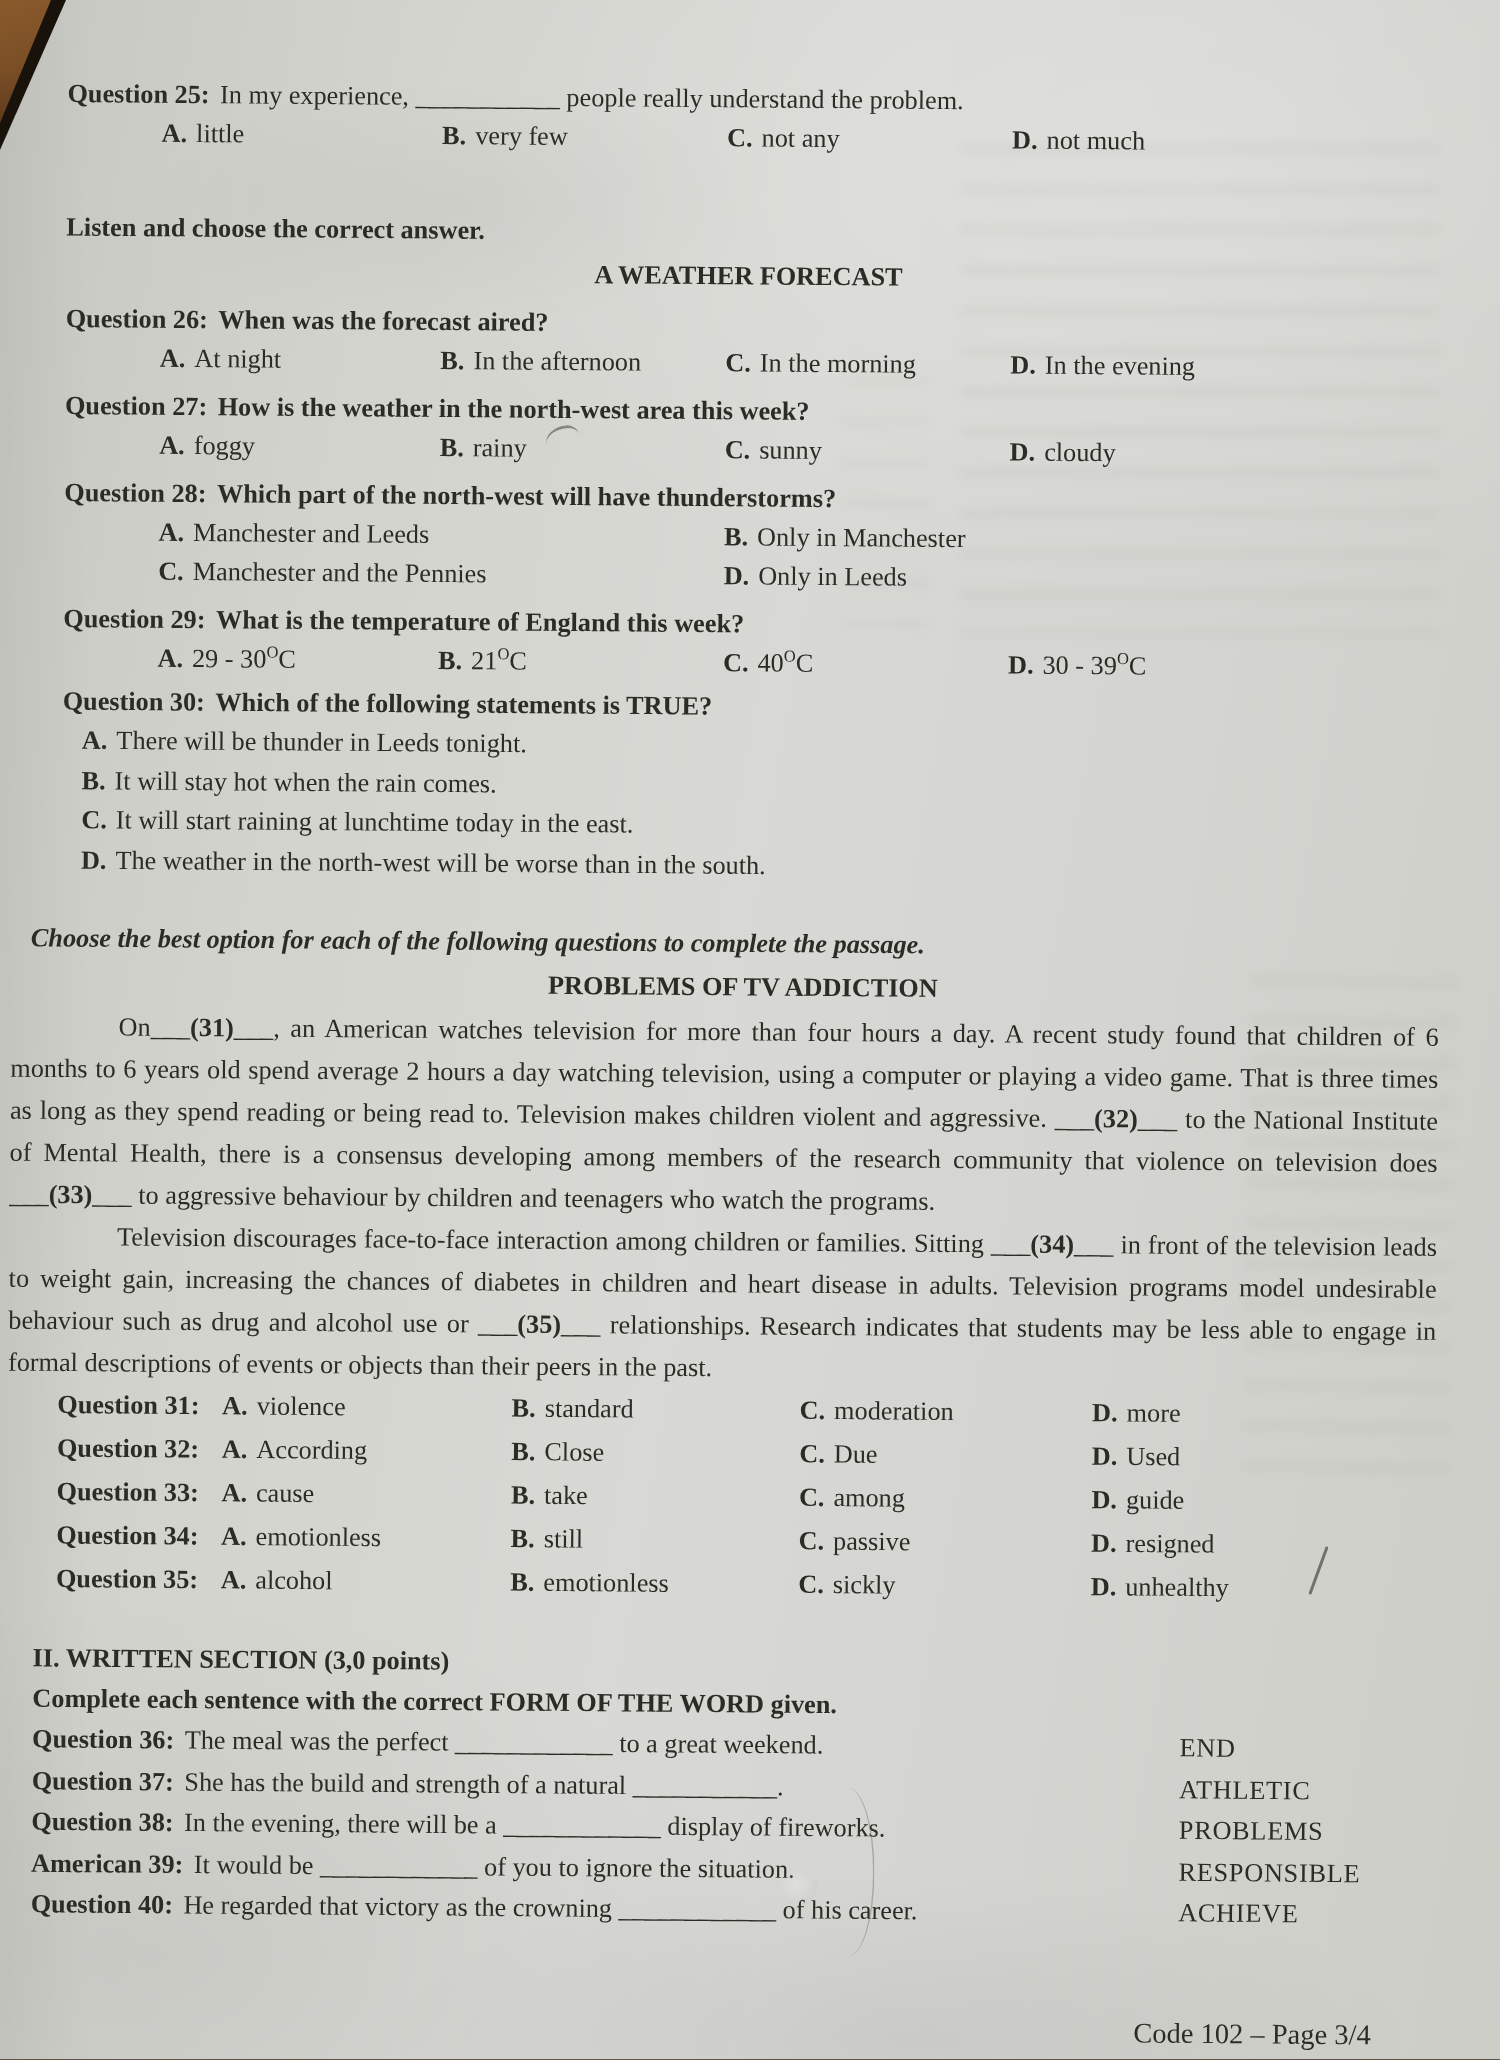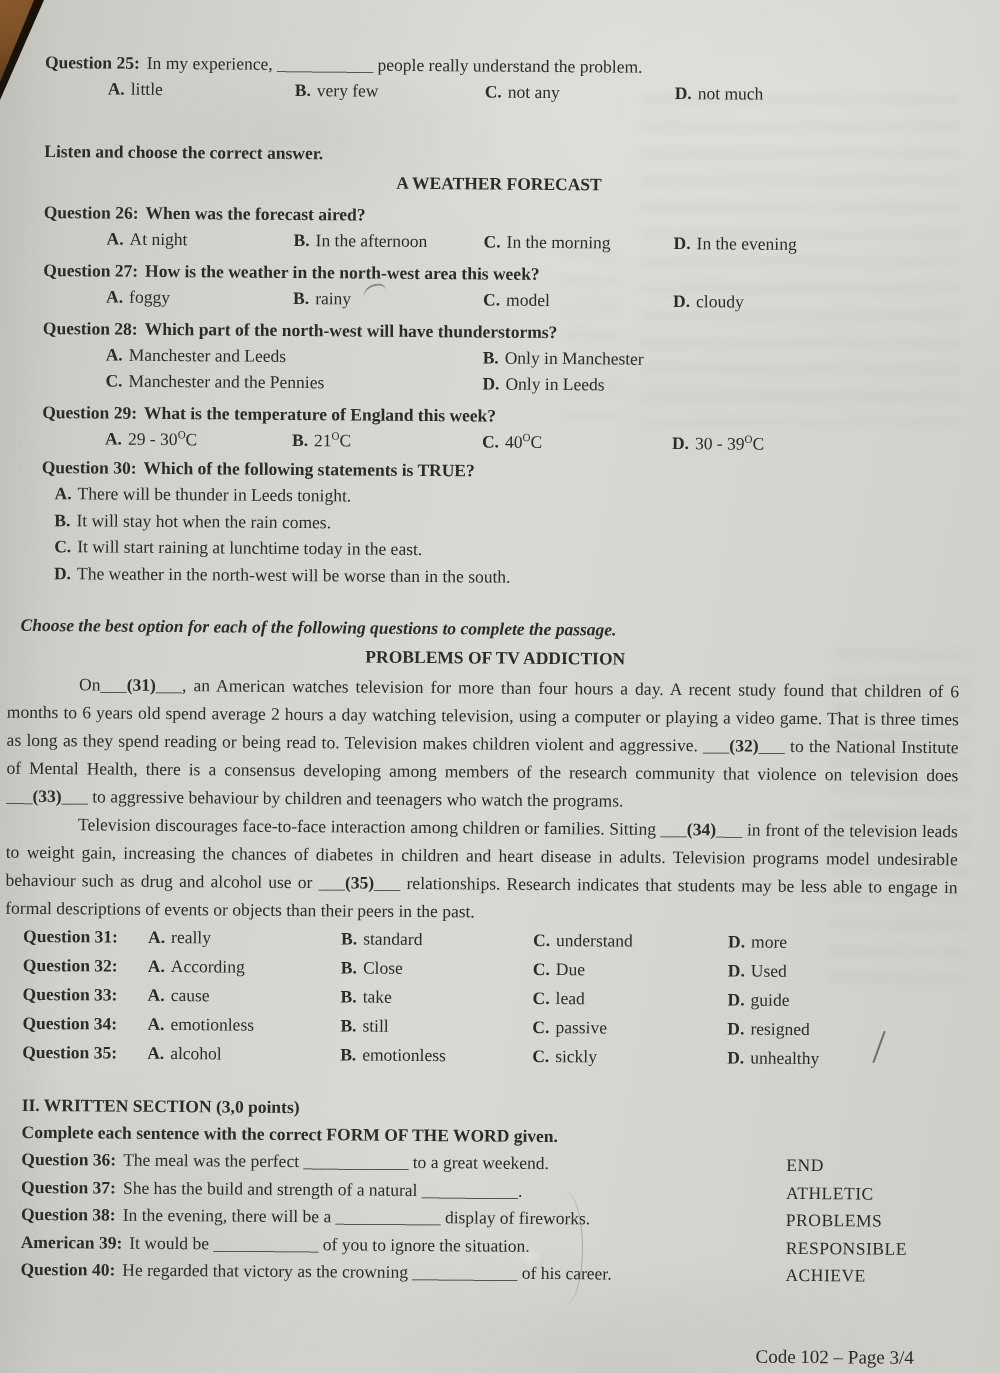--- a/index.html
+++ b/index.html
@@ -41,21 +41,21 @@
   .opt2 .ca{width:377px;display:inline-block;}
   .ol{font-weight:bold;margin-right:6px;}
   sup{font-size:11px;line-height:0;}
   .q30opts{margin-left:58px;line-height:26.5px;}
   .center{text-align:center;font-weight:bold;}
   .instr-it{font-weight:bold;font-style:italic;margin-left:25px;}
   .para{margin:0 36px 0 12px;text-align:justify;line-height:28px;}
   .indent{text-indent:72px;}
   .grid35{margin-left:30px;line-height:29px;}
   .grow{display:flex;}
-  .gl{width:125px;font-weight:bold;}
+  .gl{width:125px;font-weight:bold;text-align:center;}
   .ga{width:193px;}.gb{width:192px;}.gc{width:195px;}
   .wheading{margin-left:30px;font-weight:bold;line-height:27px;}
   .wrow{display:flex;margin-left:30px;line-height:27.5px;}
   .wsent{width:765px;}
   .wword{letter-spacing:.5px;text-align:center;}
   .footer{position:absolute;right:76px;bottom:9px;font-size:19px;}
   
   .tick-rainy{position:absolute;left:363px;top:284px;width:23px;height:9px;
     border-top:2px solid rgba(70,70,66,0.55);border-radius:60% 40% 0 0/100% 70% 0 0;
     transform:rotate(-10deg);z-index:5;}
@@ -106,21 +106,21 @@
       <span class="c3"><span class="ol">C.</span><span>In the morning</span></span>
       <span><span class="ol">D.</span><span>In the evening</span></span>
     </div>
 
     <div class="stem bold mt-sm">
       <span class="qlabel">Question 27:</span><span>How is the weather in the north-west area this week?</span>
     </div>
     <div class="opt-row">
       <span class="c1"><span class="ol">A.</span><span>foggy</span></span>
       <span class="c2"><span class="ol">B.</span><span>rainy</span></span>
-      <span class="c3"><span class="ol">C.</span><span>model</span></span>
+      <span class="c3"><span class="ol">C.</span><span>sunny</span></span>
       <span><span class="ol">D.</span><span>cloudy</span></span>
     </div>
 
     <div class="stem bold mt-sm">
       <span class="qlabel">Question 28:</span><span>Which part of the north-west will have thunderstorms?</span>
     </div>
     <div class="opt-row opt2">
       <span class="ca"><span class="ol">A.</span><span>Manchester and Leeds</span></span>
       <span><span class="ol">B.</span><span>Only in Manchester</span></span>
     </div>
@@ -152,37 +152,37 @@
     <div class="instr-it mt-instr">Choose the best option for each of the following questions to complete the passage.</div>
     <div class="center mt-xs">PROBLEMS OF TV ADDICTION</div>
 
     <p class="para indent mt-xs"><span>On</span><span>___</span><span class="bold">(31)</span><span>___</span><span>, an American watches television for more than four hours a day. A recent study found that children of 6 months to 6 years old spend average 2 hours a day watching television, using a computer or playing a video game. That is three times as long as they spend reading or being read to. Television makes children violent and aggressive. </span><span>___</span><span class="bold">(32)</span><span>___</span><span> to the National Institute of Mental Health, there is a consensus developing among members of the research community that violence on television does </span><span>___</span><span class="bold">(33)</span><span>___</span><span> to aggressive behaviour by children and teenagers who watch the programs.</span></p>
 
     <p class="para indent"><span>Television discourages face-to-face interaction among children or families. Sitting </span><span>___</span><span class="bold">(34)</span><span>___</span><span> in front of the television leads to weight gain, increasing the chances of diabetes in children and heart disease in adults. Television programs model undesirable behaviour such as drug and alcohol use or </span><span>___</span><span class="bold">(35)</span><span>___</span><span> relationships. Research indicates that students may be less able to engage in formal descriptions of events or objects than their peers in the past.</span></p>
 
     <div class="grid35">
       <div class="grow">
         <span class="gl">Question 31:</span>
-        <span class="ga"><span class="ol">A.</span><span>really</span></span>
+        <span class="ga"><span class="ol">A.</span><span>violence</span></span>
         <span class="gb"><span class="ol">B.</span><span>standard</span></span>
-        <span class="gc"><span class="ol">C.</span><span>understand</span></span>
+        <span class="gc"><span class="ol">C.</span><span>moderation</span></span>
         <span><span class="ol">D.</span><span>more</span></span>
       </div>
       <div class="grow">
         <span class="gl">Question 32:</span>
         <span class="ga"><span class="ol">A.</span><span>According</span></span>
         <span class="gb"><span class="ol">B.</span><span>Close</span></span>
         <span class="gc"><span class="ol">C.</span><span>Due</span></span>
         <span><span class="ol">D.</span><span>Used</span></span>
       </div>
       <div class="grow">
         <span class="gl">Question 33:</span>
         <span class="ga"><span class="ol">A.</span><span>cause</span></span>
         <span class="gb"><span class="ol">B.</span><span>take</span></span>
-        <span class="gc"><span class="ol">C.</span><span>lead</span></span>
+        <span class="gc"><span class="ol">C.</span><span>among</span></span>
         <span><span class="ol">D.</span><span>guide</span></span>
       </div>
       <div class="grow">
         <span class="gl">Question 34:</span>
         <span class="ga"><span class="ol">A.</span><span>emotionless</span></span>
         <span class="gb"><span class="ol">B.</span><span>still</span></span>
         <span class="gc"><span class="ol">C.</span><span>passive</span></span>
         <span><span class="ol">D.</span><span>resigned</span></span>
       </div>
       <div class="grow">

